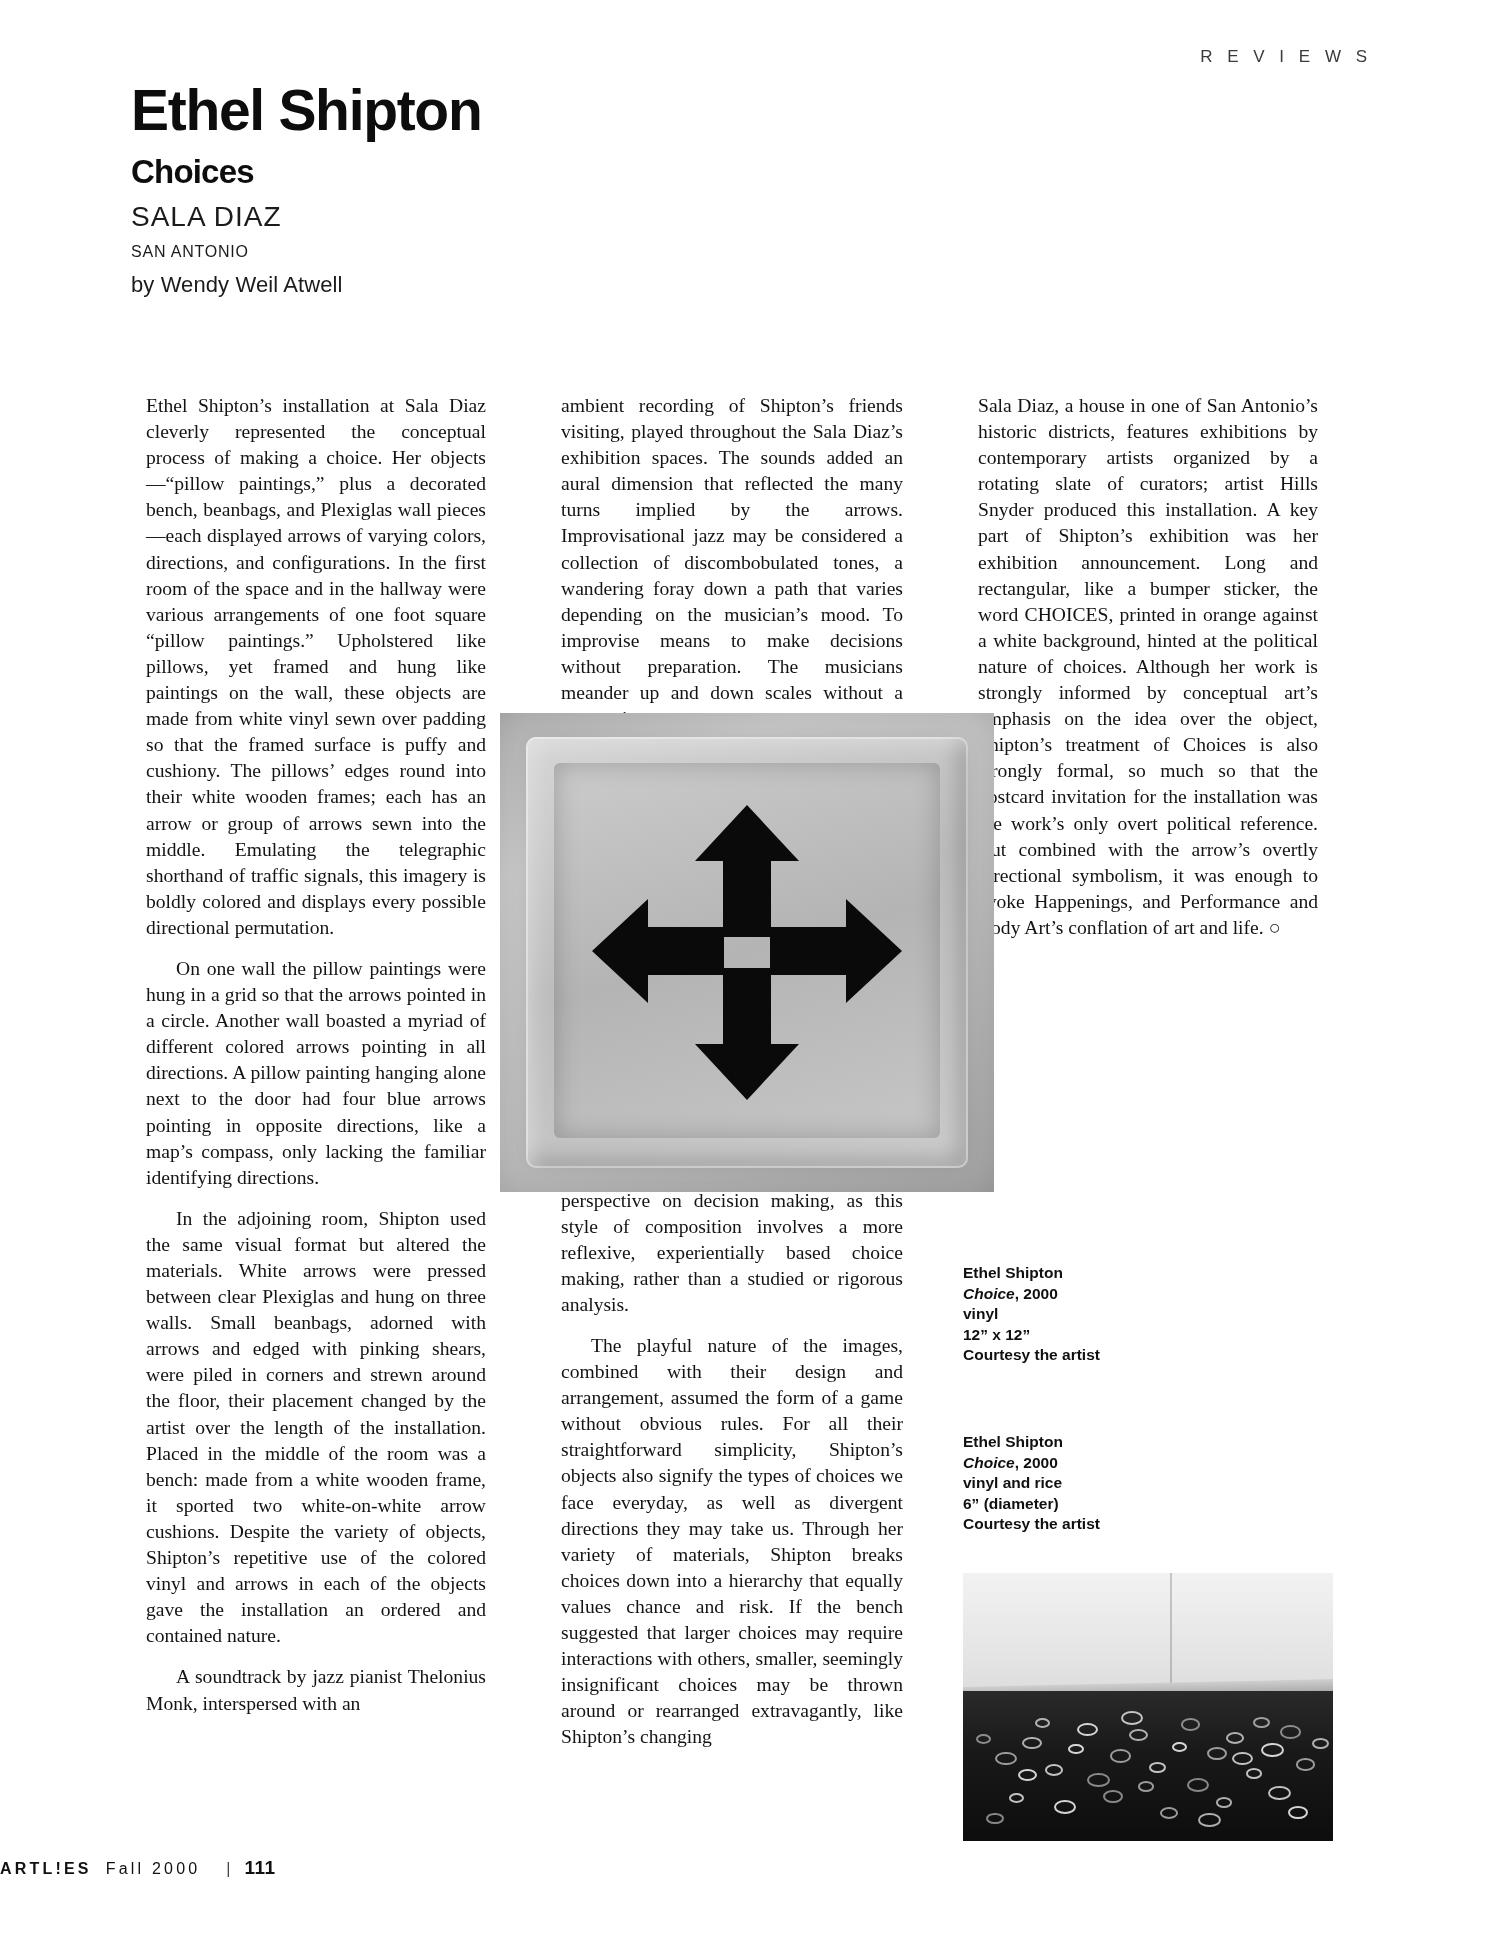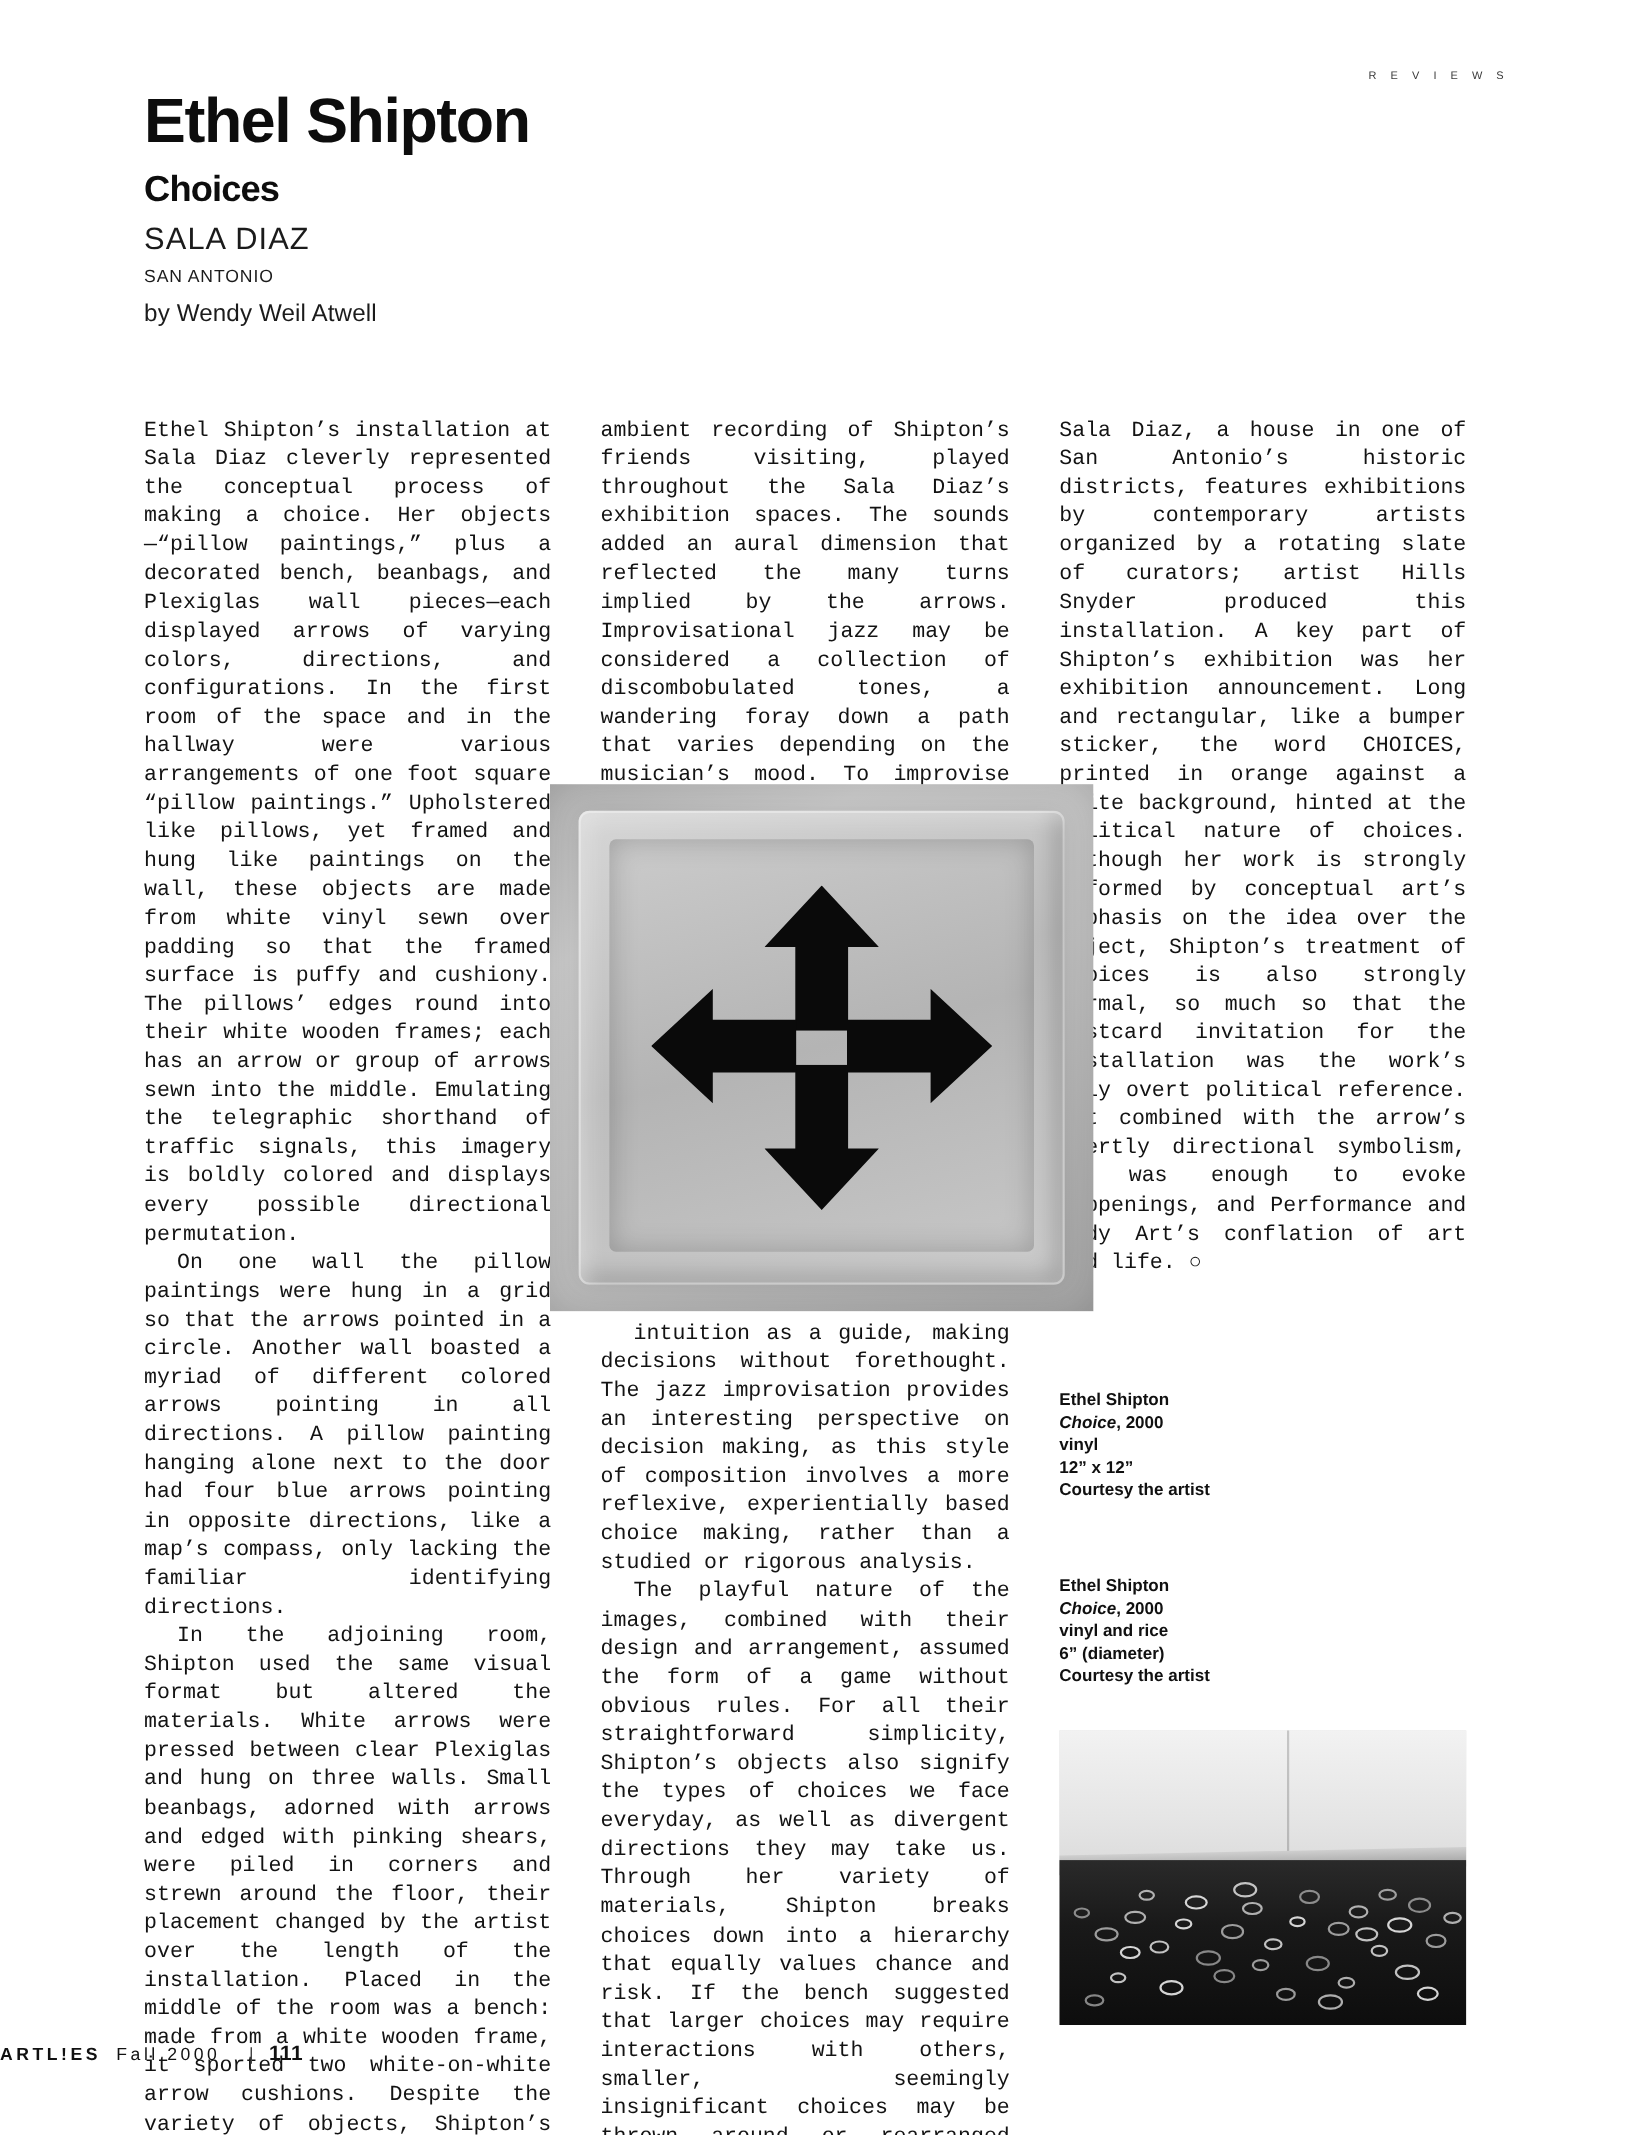--- a/index.html
+++ b/index.html
@@ -12,23 +12,23 @@
     overflow:hidden;
   }
   .page{
     position:absolute;
     left:0;top:0;width:1500px;height:1941px;
   }
 
   
   .running-head{
     position:absolute;
-    right:128px;top:64px;
-    font-family:"Liberation Sans", sans-serif;
-    font-size:10px;
+    right:128px;top:47px;
+    font-family:"Liberation Sans", sans-serif;
+    font-size:17px;
     letter-spacing:5px;
     color:#3a3a3a;
     font-weight:400;
   }
 
   
   .masthead{
     position:absolute;
     left:131px;top:82px;
     width:720px;
@@ -83,21 +83,21 @@
   .col{
     position:absolute;
     top:378px;
     font-family:"Liberation Serif", serif;
     font-size:19.6px;
     line-height:26.1px;
     text-align:justify;
     color:#131313;
     hyphens:none;
   }
-  .col p{margin:0;font-family:Liberation Mono, monospace;}
+  .col p{margin:15px;}
   .col p + p{text-indent:30px;}
   .col-1{left:131px;width:370px;}
   .col-2{left:546px;width:372px;}
   .col-3{left:963px;width:370px;}
 
   
   .photo-arrows{
     position:absolute;
     left:500px;top:713px;
     width:494px;height:479px;

